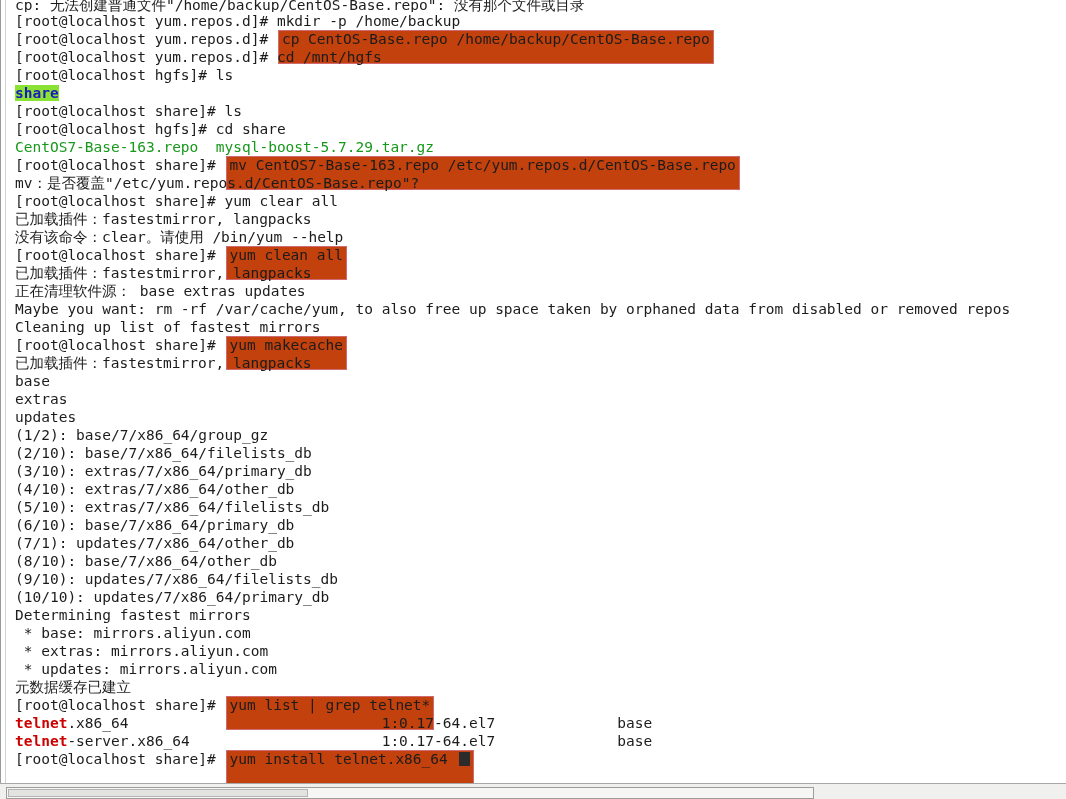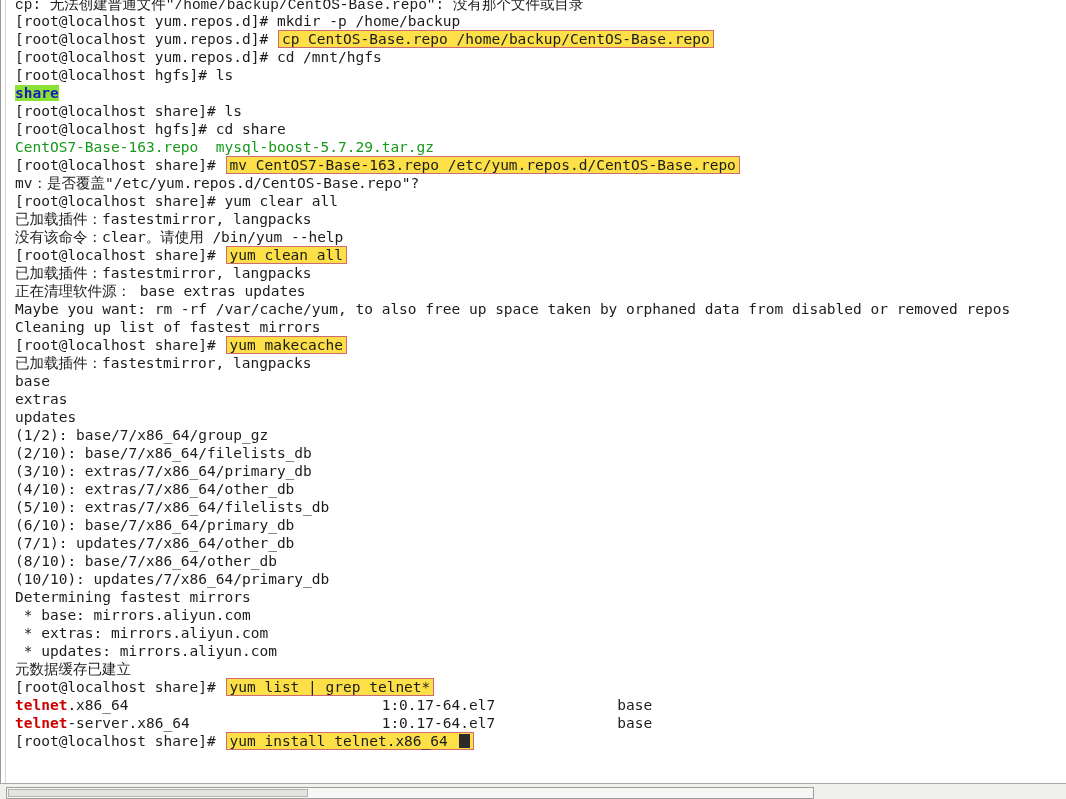--- a/index.html
+++ b/index.html
@@ -52,42 +52,41 @@
     letter-spacing: 0px;
     white-space: pre;
     color: #1c1c1c;
     padding-left: 8px;
     box-sizing: border-box;
   }
   .term-line.first-clipped {
     height: 12px;
     line-height: 10px;
     overflow: hidden;
-    font-family: Liberation Mono, monospace;
   }
 
   .seg { white-space: pre; }
   .seg-plain { color: #1c1c1c; }
   .seg-green { color: #18991c; }
   .seg-red-bold { color: #cc0000; font-weight: bold; }
   .seg-dirhl {
     color: #1b1bbb;
     background: #8ae234;
     font-weight: bold;
     text-align: center;
   }
   .seg-boxed {
     border: 1px solid #d06a72;
-    background: #fde047;
+    background: #c2410c;
     padding: 0 3px 1px 3px;
     margin: 0 1px;
     color: #1c1c1c;
     display: inline-block;
     line-height: 16px;
-    height: 18px;
+    height: 34px;
     box-sizing: border-box;
     vertical-align: top;
   }
   .cursor-block {
     display: inline-block;
     width: 11px;
     height: 14px;
     background: #2b2b2b;
     vertical-align: -2px;
     margin-left: 2px;
@@ -158,20 +157,21 @@
       <div class="term-line"><span class="seg seg-plain">extras</span></div>
       <div class="term-line"><span class="seg seg-plain">updates</span></div>
       <div class="term-line"><span class="seg seg-plain">(1/2): base/7/x86_64/group_gz</span></div>
       <div class="term-line"><span class="seg seg-plain">(2/10): base/7/x86_64/filelists_db</span></div>
       <div class="term-line"><span class="seg seg-plain">(3/10): extras/7/x86_64/primary_db</span></div>
       <div class="term-line"><span class="seg seg-plain">(4/10): extras/7/x86_64/other_db</span></div>
       <div class="term-line"><span class="seg seg-plain">(5/10): extras/7/x86_64/filelists_db</span></div>
       <div class="term-line"><span class="seg seg-plain">(6/10): base/7/x86_64/primary_db</span></div>
       <div class="term-line"><span class="seg seg-plain">(7/1): updates/7/x86_64/other_db</span></div>
       <div class="term-line"><span class="seg seg-plain">(8/10): base/7/x86_64/other_db</span></div>
+      <div class="term-line"><span class="seg seg-plain">(9/10): updates/7/x86_64/filelists_db</span></div>
       <div class="term-line"><span class="seg seg-plain">(10/10): updates/7/x86_64/primary_db</span></div>
       <div class="term-line"><span class="seg seg-plain">Determining fastest mirrors</span></div>
       <div class="term-line"><span class="seg seg-plain"> * base: mirrors.aliyun.com</span></div>
       <div class="term-line"><span class="seg seg-plain"> * extras: mirrors.aliyun.com</span></div>
       <div class="term-line"><span class="seg seg-plain"> * updates: mirrors.aliyun.com</span></div>
       <div class="term-line"><span class="seg seg-plain">元数据缓存已建立</span></div>
       <div class="term-line"><span class="seg seg-plain">[root@localhost share]# </span><span class="seg seg-boxed">yum list | grep telnet*</span></div>
       <div class="term-line"><span class="seg seg-red-bold">telnet</span><span class="seg seg-plain">.x86_64                             1:0.17-64.el7              base</span></div>
       <div class="term-line"><span class="seg seg-red-bold">telnet</span><span class="seg seg-plain">-server.x86_64                      1:0.17-64.el7              base</span></div>
       <div class="term-line"><span class="seg seg-plain">[root@localhost share]# </span><span class="seg seg-boxed">yum install telnet.x86_64 <span class="cursor-block"></span></span></div>

